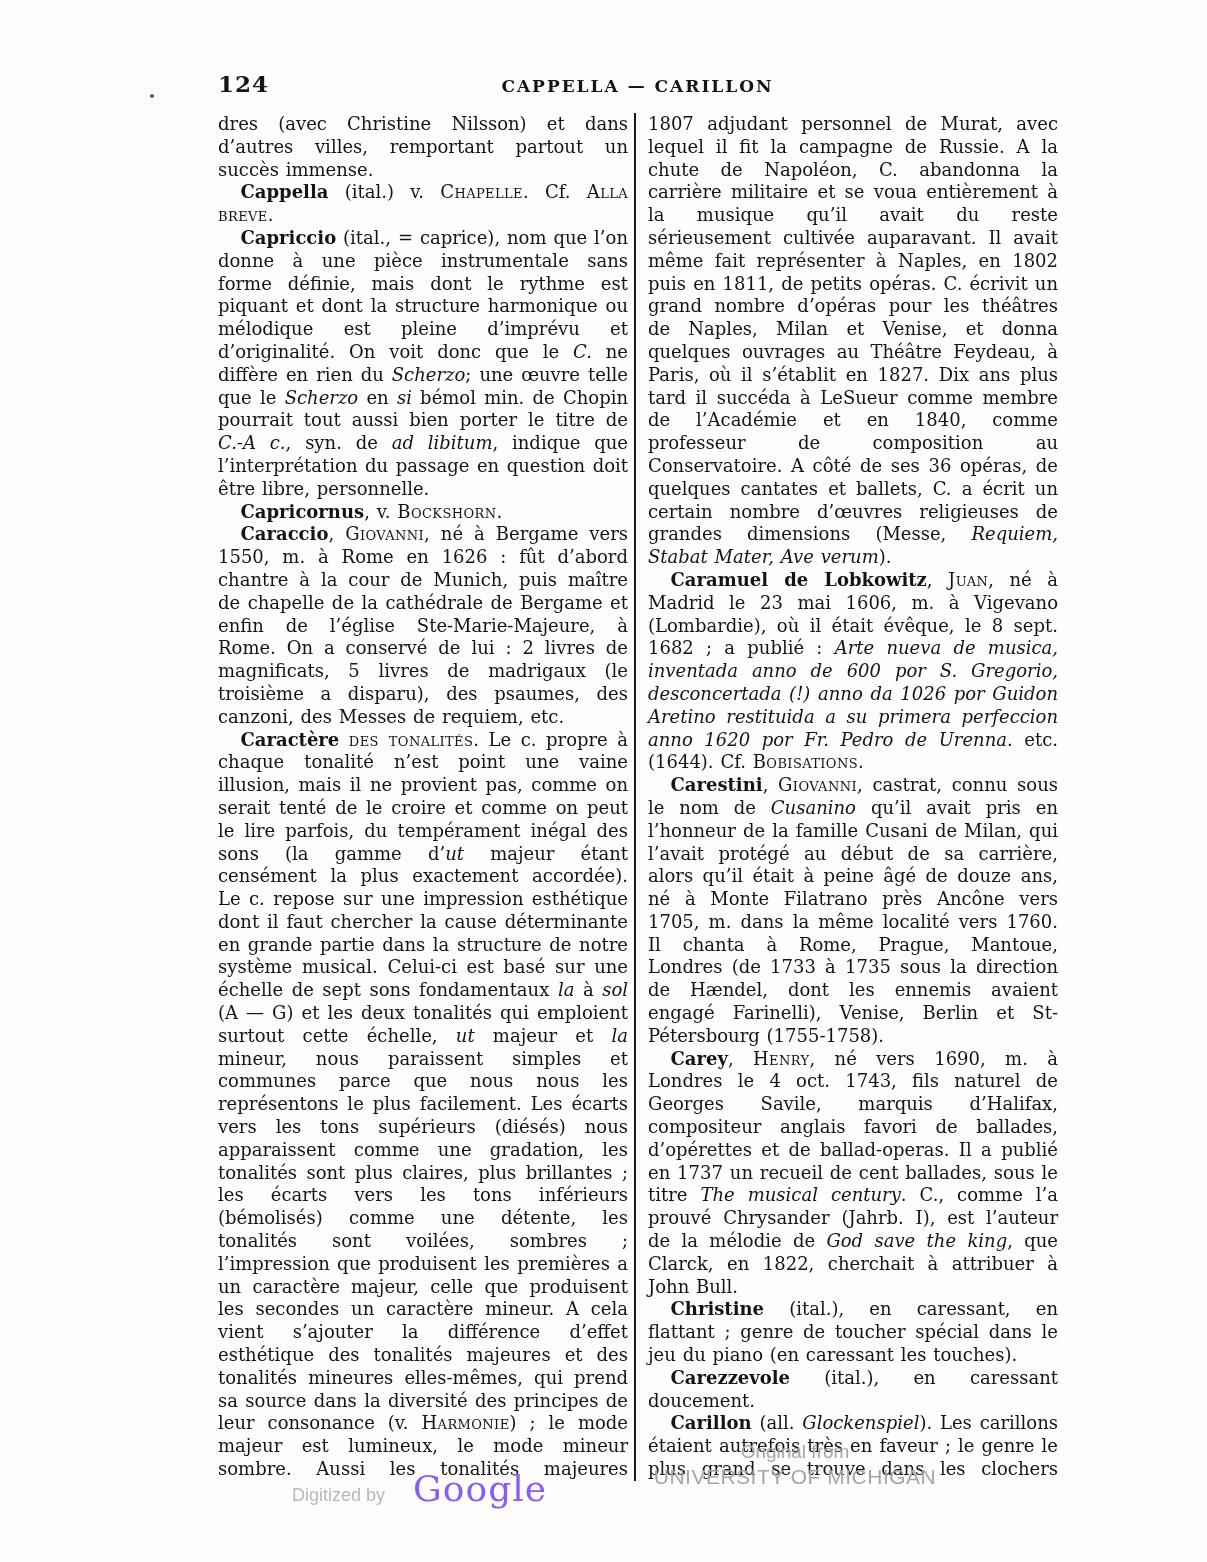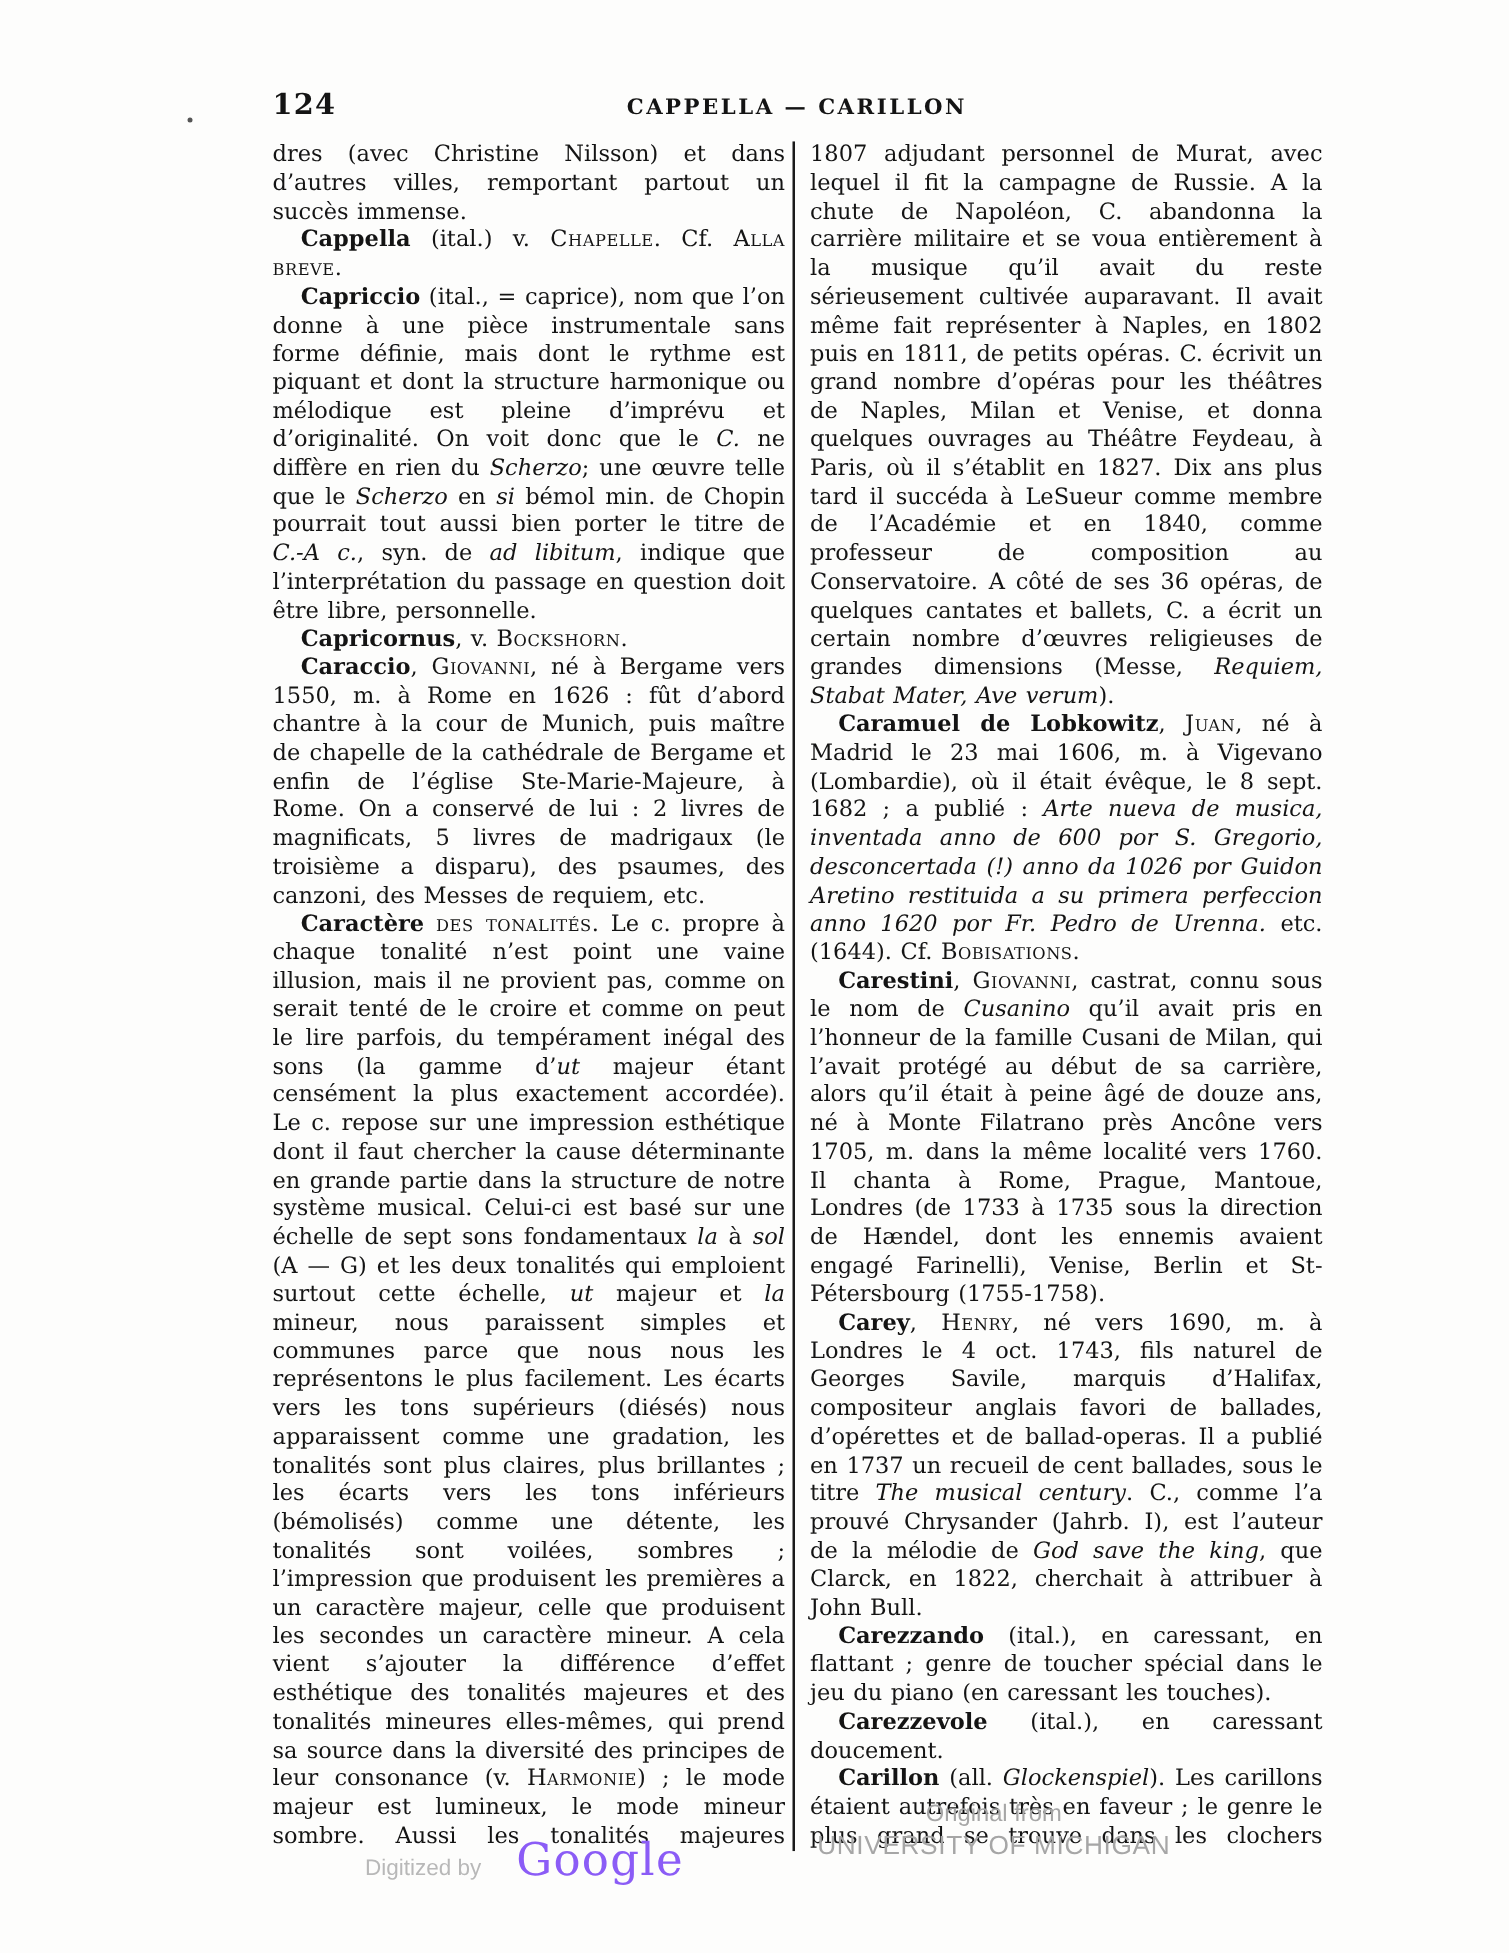--- a/index.html
+++ b/index.html
@@ -72,21 +72,21 @@
       <p class="para ind"><span class="r-b">Capricornus</span><span>, v. </span><span class="r-sc">Bockshorn</span><span>.</span></p>
       <p class="para ind"><span class="r-b">Caraccio</span><span>, </span><span class="r-sc">Giovanni</span><span>, né à Bergame vers 1550, m. à Rome en 1626 : fût d’abord chantre à la cour de Munich, puis maître de chapelle de la cathédrale de Bergame et enfin de l’église Ste-Marie-Majeure, à Rome. On a conservé de lui : 2 livres de magnificats, 5 livres de madrigaux (le troisième a disparu), des psaumes, des canzoni, des Messes de requiem, etc.</span></p>
       <p class="para ind"><span class="r-b">Caractère</span><span> </span><span class="r-sc">des tonalités</span><span>. Le c. propre à chaque tonalité n’est point une vaine illusion, mais il ne provient pas, comme on serait tenté de le croire et comme on peut le lire parfois, du tempérament inégal des sons (la gamme d’</span><span class="r-i">ut</span><span> majeur étant censément la plus exactement accordée). Le c. repose sur une impression esthétique dont il faut chercher la cause déterminante en grande partie dans la structure de notre système musical. Celui-ci est basé sur une échelle de sept sons fondamentaux </span><span class="r-i">la</span><span> à </span><span class="r-i">sol</span><span> (A — G) et les deux tonalités qui emploient surtout cette échelle, </span><span class="r-i">ut</span><span> majeur et </span><span class="r-i">la</span><span> mineur, nous paraissent simples et communes parce que nous nous les représentons le plus facilement. Les écarts vers les tons supérieurs (diésés) nous apparaissent comme une gradation, les tonalités sont plus claires, plus brillantes ; les écarts vers les tons inférieurs (bémolisés) comme une détente, les tonalités sont voilées, sombres ; l’impression que produisent les premières a un caractère majeur, celle que produisent les secondes un caractère mineur. A cela vient s’ajouter la différence d’effet esthétique des tonalités majeures et des tonalités mineures elles-mêmes, qui prend sa source dans la diversité des principes de leur consonance (v. </span><span class="r-sc">Harmonie</span><span>) ; le mode majeur est lumineux, le mode mineur sombre. Aussi les tonalités majeures diésées ont-elles un éclat renforcé, et les tonalités mineures bémolisées une matité exagérée ; le clair-obscur des tonalités majeures bémolisées et la blême clarté des tonalités mineures diésées sont comme des mélanges des deux impressions primitives. L’impression augmente, dans un sens comme dans l’autre, avec le nombre des altérations que comporte l’armure. L’influence de la hauteur absolue des sons est presque nulle sur le c. des tonalités.</span></p>
     </div>
   <div class="divider"></div>
   <div class="col">
       <p class="para"><span>1807 adjudant personnel de Murat, avec lequel il fit la campagne de Russie. A la chute de Napoléon, C. abandonna la carrière militaire et se voua entièrement à la musique qu’il avait du reste sérieusement cultivée auparavant. Il avait même fait représenter à Naples, en 1802 puis en 1811, de petits opéras. C. écrivit un grand nombre d’opéras pour les théâtres de Naples, Milan et Venise, et donna quelques ouvrages au Théâtre Feydeau, à Paris, où il s’établit en 1827. Dix ans plus tard il succéda à LeSueur comme membre de l’Académie et en 1840, comme professeur de composition au Conservatoire. A côté de ses 36 opéras, de quelques cantates et ballets, C. a écrit un certain nombre d’œuvres religieuses de grandes dimensions (Messe, </span><span class="r-i">Requiem, Stabat Mater, Ave verum</span><span>).</span></p>
       <p class="para ind"><span class="r-b">Caramuel de Lobkowitz</span><span>, </span><span class="r-sc">Juan</span><span>, né à Madrid le 23 mai 1606, m. à Vigevano (Lombardie), où il était évêque, le 8 sept. 1682 ; a publié : </span><span class="r-i">Arte nueva de musica, inventada anno de 600 por S. Gregorio, desconcertada (!) anno da 1026 por Guidon Aretino restituida a su primera perfeccion anno 1620 por Fr. Pedro de Urenna.</span><span> etc. (1644). Cf. </span><span class="r-sc">Bobisations</span><span>.</span></p>
       <p class="para ind"><span class="r-b">Carestini</span><span>, </span><span class="r-sc">Giovanni</span><span>, castrat, connu sous le nom de </span><span class="r-i">Cusanino</span><span> qu’il avait pris en l’honneur de la famille Cusani de Milan, qui l’avait protégé au début de sa carrière, alors qu’il était à peine âgé de douze ans, né à Monte Filatrano près Ancône vers 1705, m. dans la même localité vers 1760. Il chanta à Rome, Prague, Mantoue, Londres (de 1733 à 1735 sous la direction de Hændel, dont les ennemis avaient engagé Farinelli), Venise, Berlin et St-Pétersbourg (1755-1758).</span></p>
       <p class="para ind"><span class="r-b">Carey</span><span>, </span><span class="r-sc">Henry</span><span>, né vers 1690, m. à Londres le 4 oct. 1743, fils naturel de Georges Savile, marquis d’Halifax, compositeur anglais favori de ballades, d’opérettes et de ballad-operas. Il a publié en 1737 un recueil de cent ballades, sous le titre </span><span class="r-i">The musical century</span><span>. C., comme l’a prouvé Chrysander (Jahrb. I), est l’auteur de la mélodie de </span><span class="r-i">God save the king</span><span>, que Clarck, en 1822, cherchait à attribuer à John Bull.</span></p>
-      <p class="para ind"><span class="r-b">Carezzando</span><span> (ital.), en caressant, en flattant ; genre de toucher spécial dans le jeu du piano (en caressant les touches).</span></p>
+      <p class="para ind"><span class="r-b">Christine</span><span> (ital.), en caressant, en flattant ; genre de toucher spécial dans le jeu du piano (en caressant les touches).</span></p>
       <p class="para ind"><span class="r-b">Carezzevole</span><span> (ital.), en caressant doucement.</span></p>
       <p class="para ind" style="text-align-last: justify;"><span class="r-b">Carillon</span><span> (all. </span><span class="r-i">Glockenspiel</span><span>). Les carillons étaient autrefois très en faveur ; le genre le plus grand se trouve dans les clochers d’églises, où un certain nombre de petites cloches sont mises en mouvement par un mécanisme d’horlogerie avec un rouleau, comme celui d’un orgue de barbarie ou d’une boîte à musique. C’est en Hollande et dans les Pays-Bas qu’ils furent le plus répandus et qu’on en trouve encore le plus grand nombre ; l’usage ne s’en implanta en Angleterre que tout récemment, mais le mécanisme du c. y fut notablement perfectionné. Cf. </span></p>
     </div>
 </div>
 
 <div class="footer-digitized">
   <span class="label">Digitized by</span>
   <span class="google">Google</span>
 </div>
 

